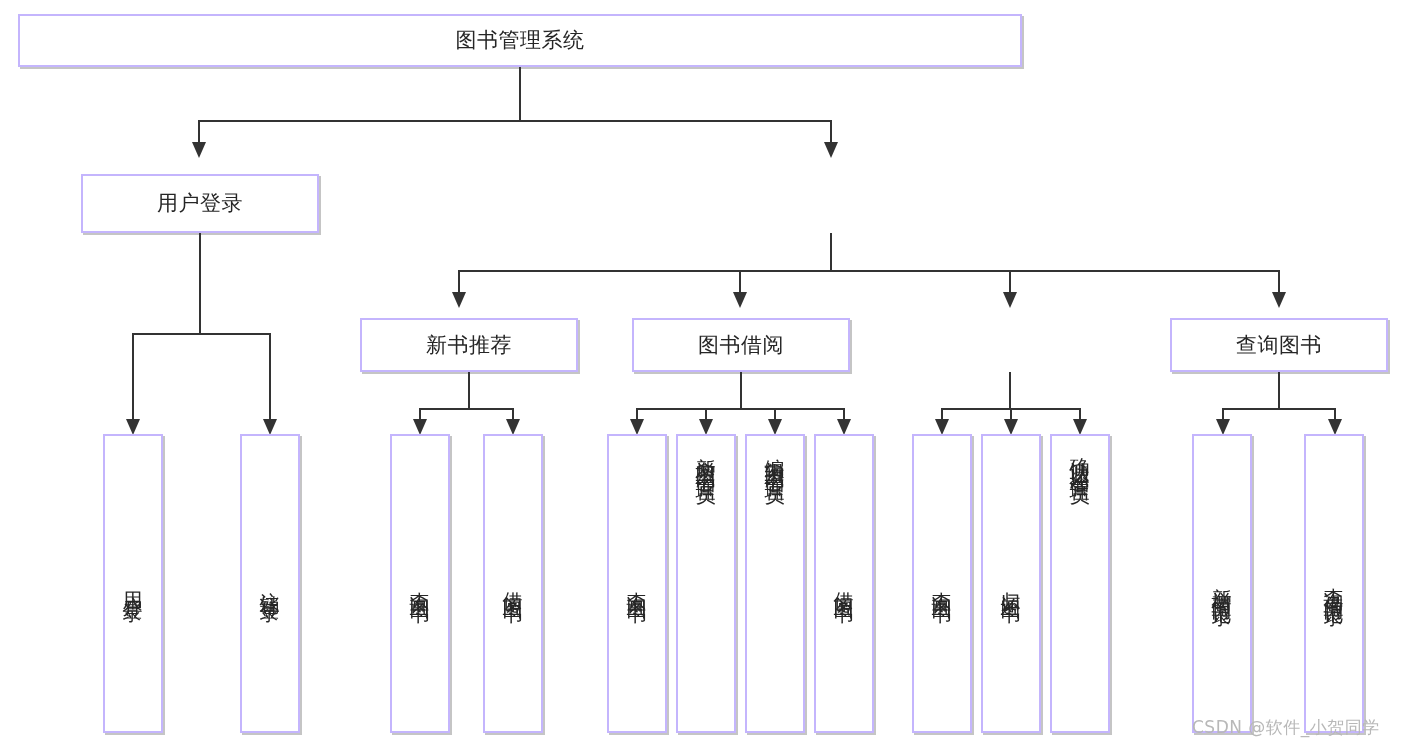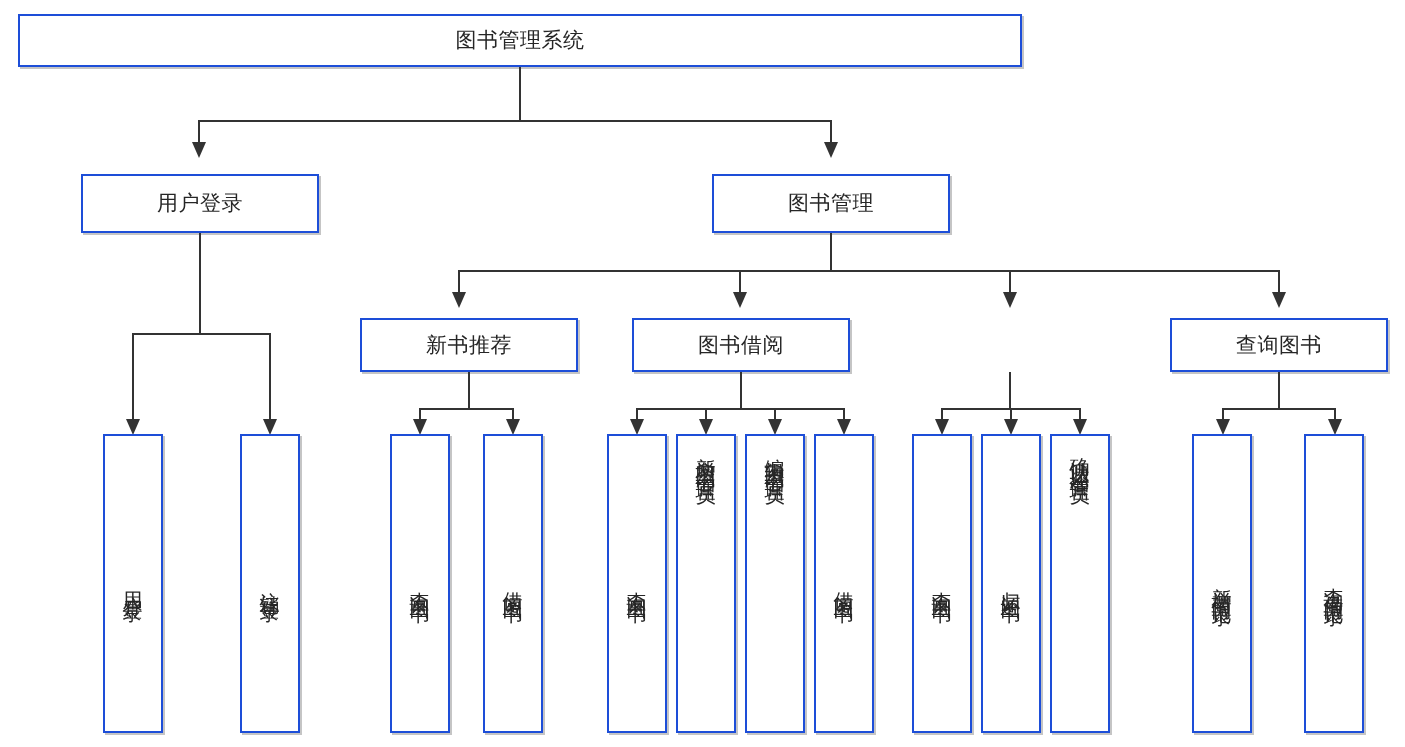--- a/index.html
+++ b/index.html
@@ -18,21 +18,21 @@
     height: 747px;
     background: #ffffff;
     overflow: hidden;
   }
 
   
   .node {
     position: absolute;
     box-sizing: border-box;
     background: #ffffff;
-    border: 2px solid #1d4ed8;
+    border: 2px solid #c4b5fd;
     box-shadow: 2px 2px 0 0 rgba(150,150,150,0.55);
     display: flex;
     align-items: center;
     justify-content: center;
     overflow: hidden;
   }
   .node .label {
     font-size: 21px;
     line-height: 1.15;
     color: #262626;
@@ -102,23 +102,20 @@
 
   <div class="conn h" style="left:198px; top:120px; width:634px; height:2px;"></div>
 
   <div class="conn v" style="left:198px; top:120px; width:2px; height:24px;"></div>
   <div class="arrow" style="left:192px; top:142px;"></div>
   <div class="conn v" style="left:830px; top:120px; width:2px; height:24px;"></div>
   <div class="arrow" style="left:824px; top:142px;"></div>
 
   <div class="node" style="left:81px; top:174px; width:238px; height:59px;">
     <span class="label">用户登录</span>
-  </div>
-  <div class="node" style="left:712px; top:174px; width:238px; height:59px;">
-    <span class="label">图书管理</span>
   </div>
 
   <div class="conn v" style="left:199px; top:233px; width:2px; height:101px;"></div>
   <div class="conn h" style="left:132px; top:333px; width:137px; height:2px;"></div>
   <div class="conn v" style="left:132px; top:333px; width:2px; height:88px;"></div>
   <div class="arrow" style="left:126px; top:419px;"></div>
   <div class="conn v" style="left:269px; top:333px; width:2px; height:88px;"></div>
   <div class="arrow" style="left:263px; top:419px;"></div>
 
   <div class="conn v" style="left:830px; top:233px; width:2px; height:38px;"></div>
@@ -213,14 +210,15 @@
     <span class="label">确认归还（管理员）</span>
   </div>
 
   <div class="node leaf centered" style="left:1192px; top:434px; width:60px; height:299px;">
     <span class="label">新增借阅记录</span>
   </div>
   <div class="node leaf centered" style="left:1304px; top:434px; width:60px; height:299px;">
     <span class="label">查询借阅记录</span>
   </div>
 
+  <div id="watermark" style="left:1192px; top:716px;">CSDN @软件_小贺同学</div>
 
 </div>
 
 </body></html>

